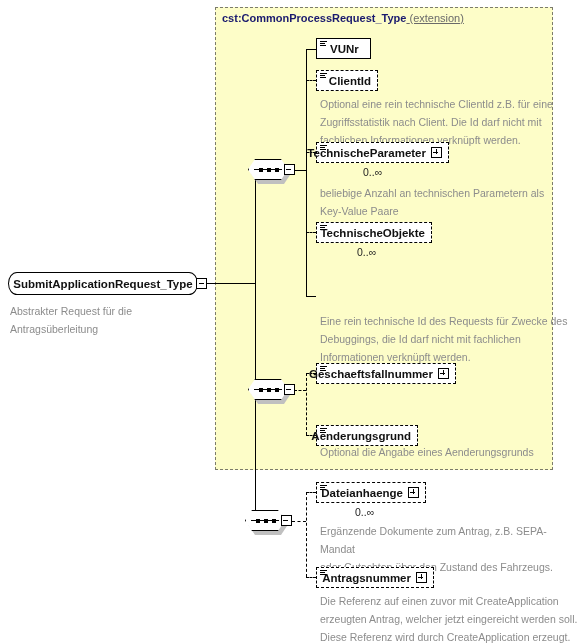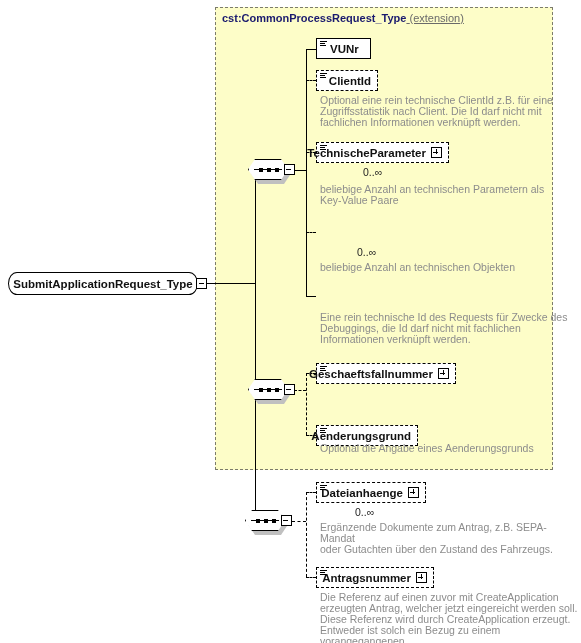--- a/index.html
+++ b/index.html
@@ -130,21 +130,21 @@
     left: 3.5px;
     top: 1.3px;
     width: 1.3px;
     height: 5px;
     background: #000;
   }
   
   .doc {
     position: absolute;
     font-size: 10.5px;
-    line-height: 11px;
+    line-height: 18px;
     color: #8c8c8c;
     white-space: pre-line;
   }
   
   .card {
     position: absolute;
     font-size: 10.5px;
     color: #222222;
     white-space: nowrap;
   }
@@ -285,20 +285,21 @@
   <div class="ext-box"></div>
   <div class="ext-label">
     <b>cst:CommonProcessRequest_Type</b><span class="paren">&nbsp;</span><span class="paren">(extension)</span>
   </div>
 
   <div class="root-shadow"></div>
   <div class="root-node">
     <span>SubmitApplicationRequest_Type</span>
   </div>
   <div class="expander" style="left:196px; top:278px;"></div>
+  <div class="doc" style="left:10px; top:302px; width:200px;">Abstrakter Request für die Antragsüberleitung</div>
 
   <div class="ln h-solid" style="left:207px; top:283px; width:48px;"></div>
 
   <div class="ln v-solid" style="left:255px; top:170px; height:352px;"></div>
 
   <div class="ln h-solid" style="left:255px; top:170px; width:8px;"></div>
   <div class="ln h-solid" style="left:255px; top:390px; width:8px;"></div>
   <div class="ln h-solid" style="left:255px; top:521px; width:8px;"></div>
 
   <div class="compositor" style="left:248px; top:159px;">
@@ -352,22 +353,29 @@
       </span>
     <span>TechnischeParameter</span>
     <span class="node-plus"></span>
   </div>
   <div class="card" style="left:363px; top:166px;">0..∞</div>
   <div class="doc" style="left:320px; top:184px; width:250px;">beliebige Anzahl an technischen Parametern als
 Key-Value Paare</div>
 
   <div class="ln h-dash" style="left:306px; top:232px; width:10px;"></div>
   <div class="node-shadow" style="left:320px; top:236px; width:116px; height:21px;"></div>
+  <div class="node dashed" style="left:316px; top:222px; width:116px;">
+    <span class="glyph-lines">
+        <i></i>
+        <i></i>
+        <i></i>
+      </span>
+    <span>TechnischeObjekte</span>
+  </div>
   <div class="card" style="left:357px; top:246px;">0..∞</div>
-  <div class="doc" style="left:320px; top:262px; width:250px;">beliebige Anzahl an technischen Objekten</div>
 
   <div class="ln h-solid" style="left:306px; top:296px; width:10px;"></div>
   <div class="node-shadow" style="left:320px; top:290px; width:96px; height:21px;"></div>
   <div class="doc" style="left:320px; top:312px; width:250px;">Eine rein technische Id des Requests für Zwecke des
 Debuggings, die Id darf nicht mit fachlichen
 Informationen verknüpft werden.</div>
 
   <div class="compositor" style="left:248px; top:379px;">
     <div class="comp-shadow"></div>
     <div class="comp-body"></div>

